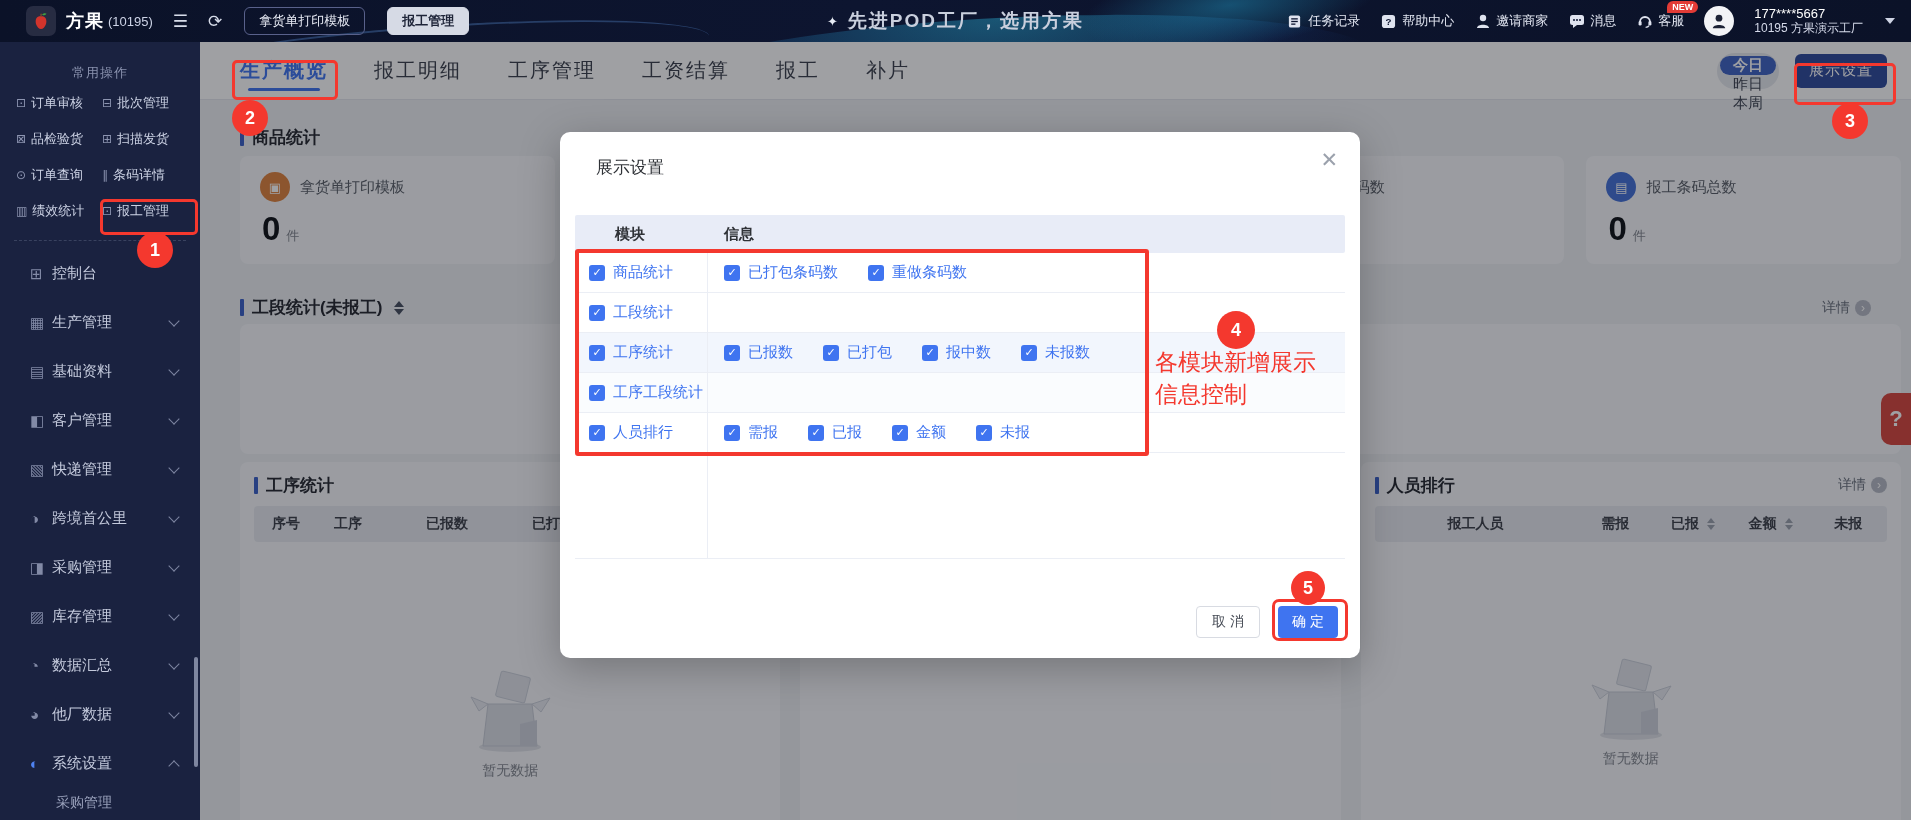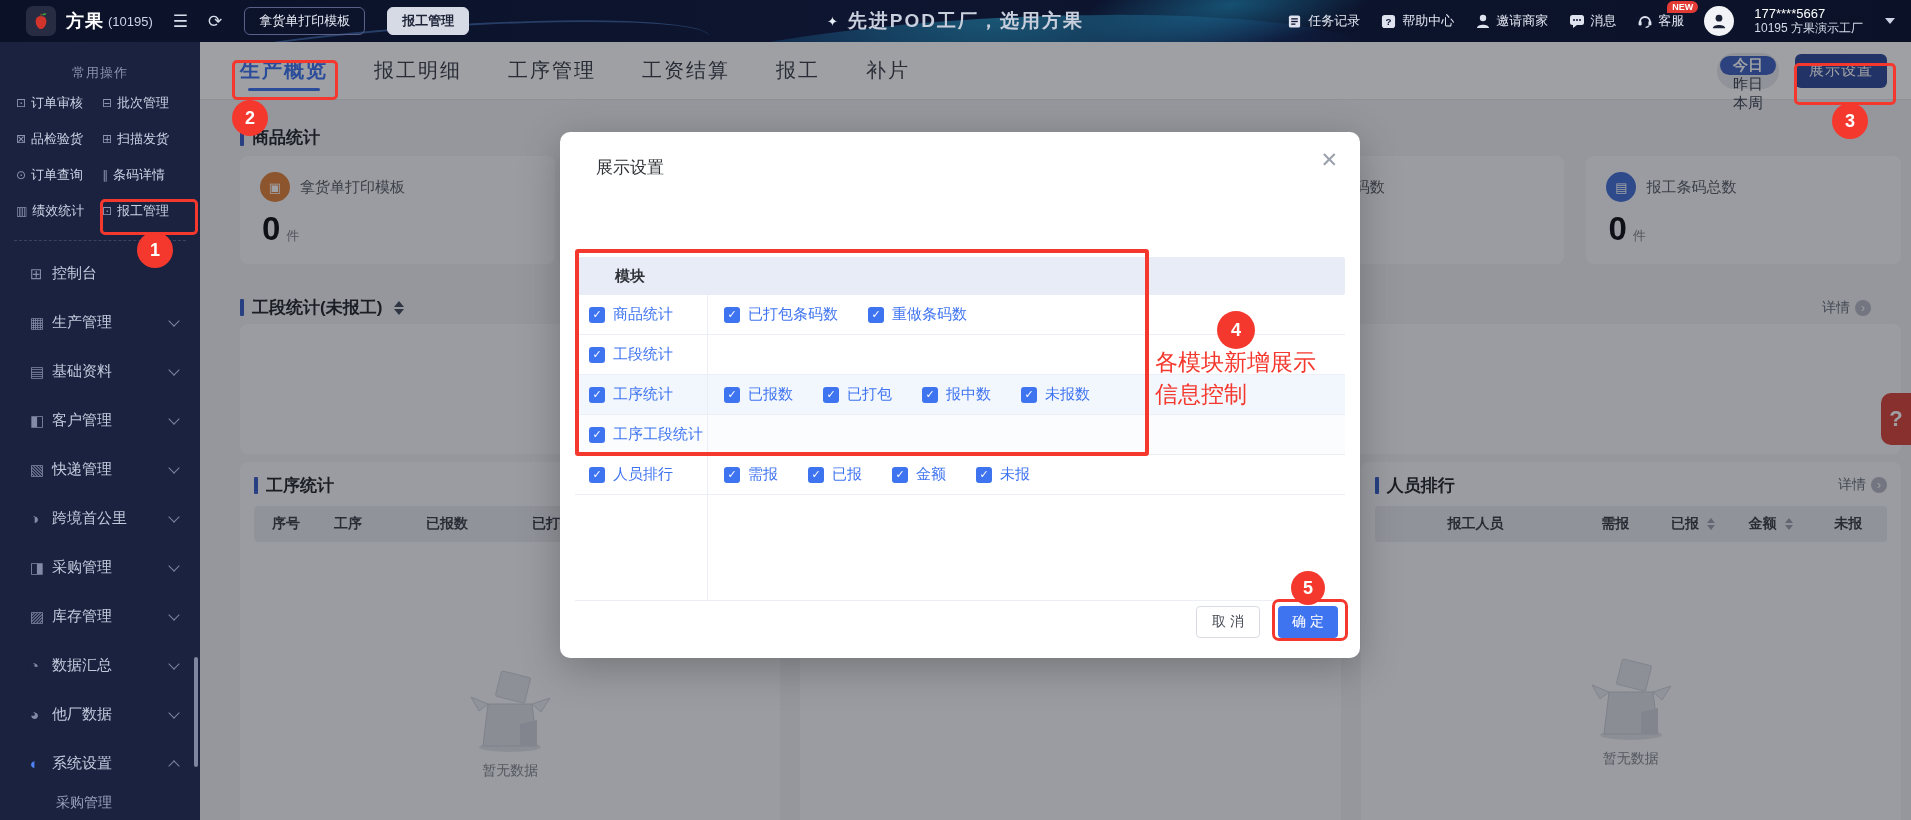--- a/index.html
+++ b/index.html
@@ -102,21 +102,21 @@
   .help-fab { position:absolute; right:0; top:351px; width:30px; height:52px; border-radius:10px 0 0 10px; background:#d8453c; color:#fff; font-size:22px; font-weight:bold; display:flex; align-items:center; justify-content:center; cursor:pointer; }
 
   
   .dim { position:absolute; left:200px; top:42px; right:0; bottom:0; background:rgba(14,17,24,.40); z-index:10; }
 
   
   .modal { position:absolute; left:560px; top:132px; width:800px; height:526px; background:#fff; border-radius:10px; box-shadow:0 10px 40px rgba(0,0,0,.25); z-index:20; }
   .modal-title { position:absolute; left:36px; top:24px; font-size:17px; color:#2f3237; }
   .modal-close { position:absolute; right:22px; top:16px; font-size:21px; color:#9ba1ac; cursor:pointer; }
   .m-table { position:absolute; left:15px; right:15px; top:83px; font-size:15px; }
-  .mt-head { height:38px; background:#e8ecf7; display:flex; align-items:center; font-weight:bold; color:#2f3237; border-radius:2px;margin-top:42px; }
+  .mt-head { height:38px; background:#e8ecf7; display:flex; align-items:center; font-weight:bold; color:#2f3237; border-radius:2px; }
   .mt-c1 { width:133px; flex:none; padding-left:40px; }
   .mt-c2 { flex:1; padding-left:16px; }
   .mt-row { height:40px; display:flex; align-items:center; border-bottom:1px solid #ebeef5; }
   .mt-row .cell1 { width:133px; flex:none; padding-left:14px; align-self:stretch; display:flex; align-items:center; border-right:1px solid #ebeef5; }
   .mt-row .cell2 { flex:1; padding-left:16px; display:flex; align-items:center; gap:30px; }
   .mt-row.tint1 { background:#f2f6fd; }
   .mt-row.tint2 { background:#fafcfe; }
   .mt-spacer { height:106px; display:flex; border-bottom:1px solid #ebeef5; }
   .mt-spacer .sp1 { width:133px; border-right:1px solid #ebeef5; }
   .ck-item { display:flex; align-items:center; gap:8px; cursor:pointer; }
@@ -505,20 +505,21 @@
   </div>
 
   <div class="dim"></div>
 
   <div class="modal">
     <div class="modal-title">展示设置</div>
     <div class="modal-close">✕</div>
     <div class="m-table">
       <div class="mt-head">
         <span class="mt-c1">模块</span>
+        <span class="mt-c2">信息</span>
       </div>
       <div class="mt-row">
         <div class="cell1">
             <span class="ck-item">
               <span class="ckbox">✓</span>
               <span class="ck-label">商品统计</span>
             </span>
           </div>
         <div class="cell2">
           <span class="ck-item">

